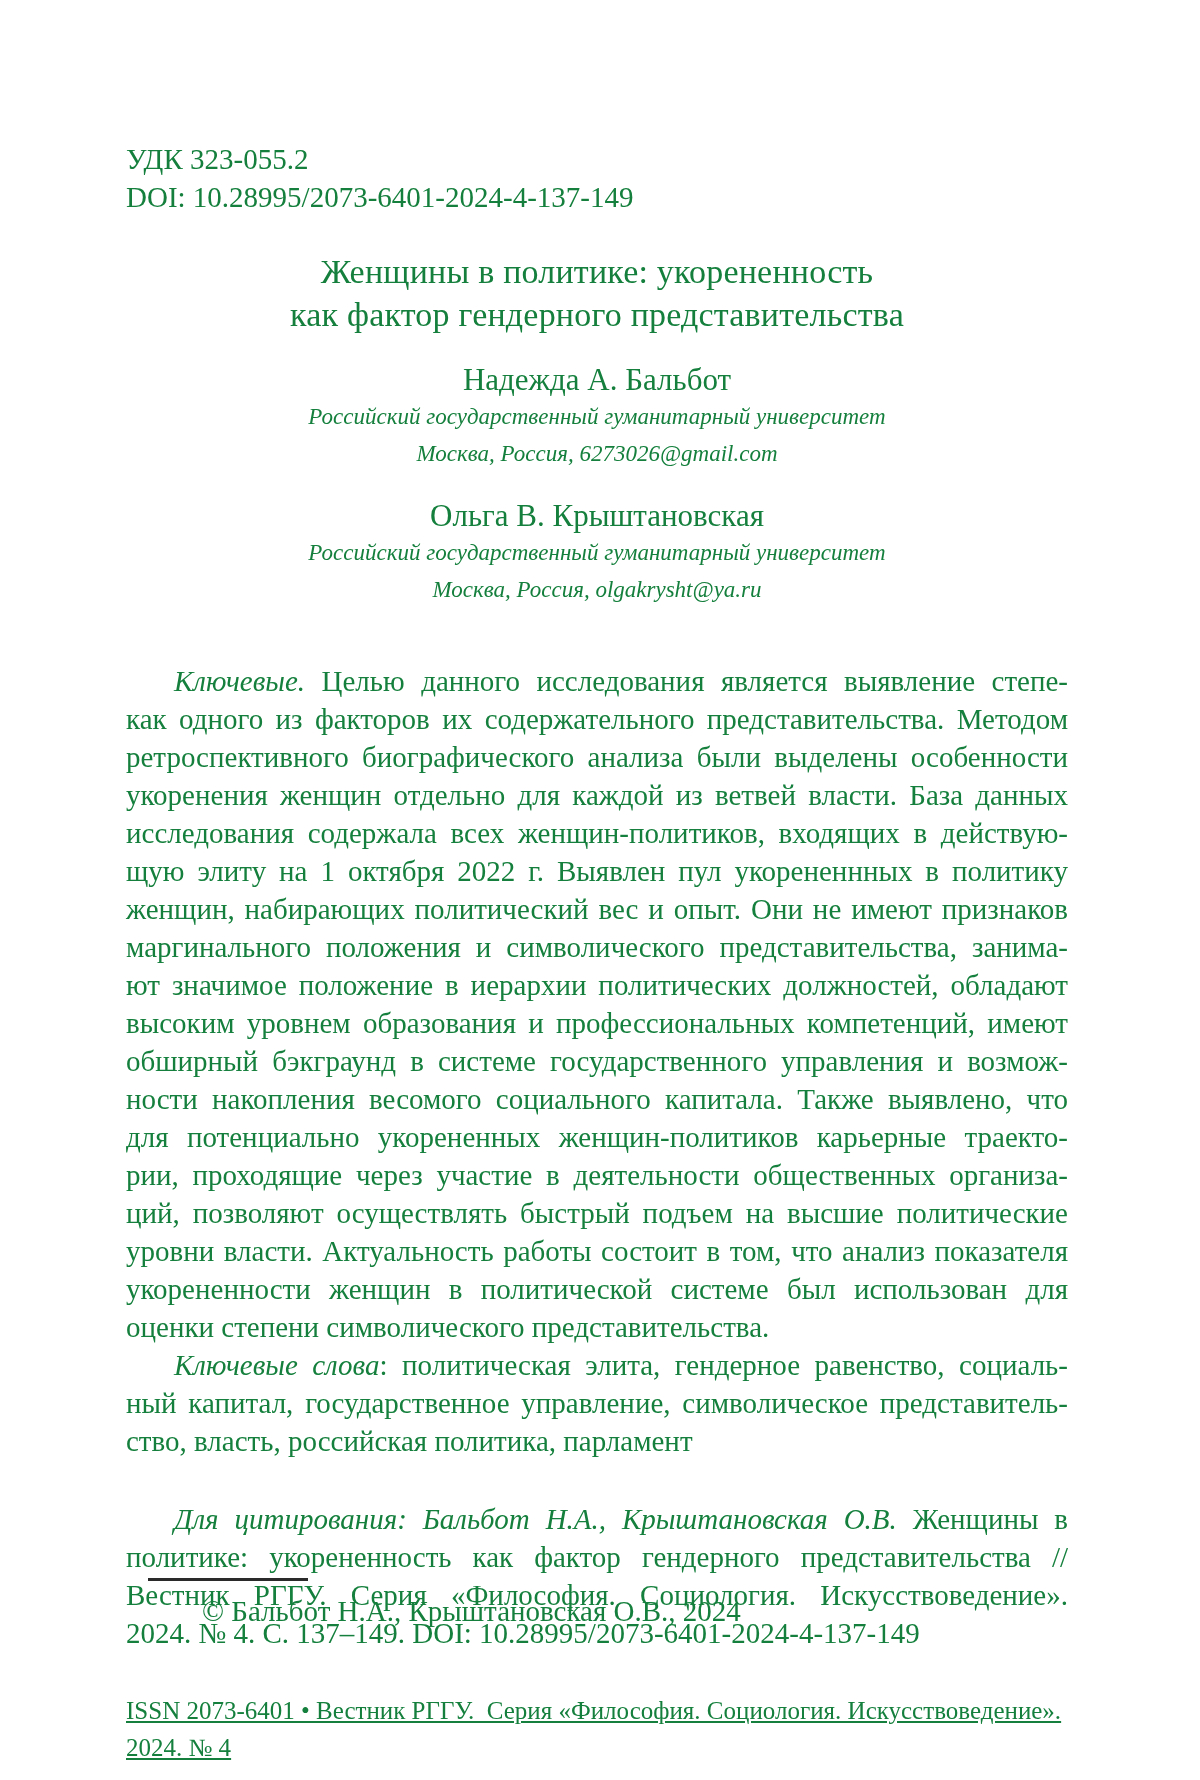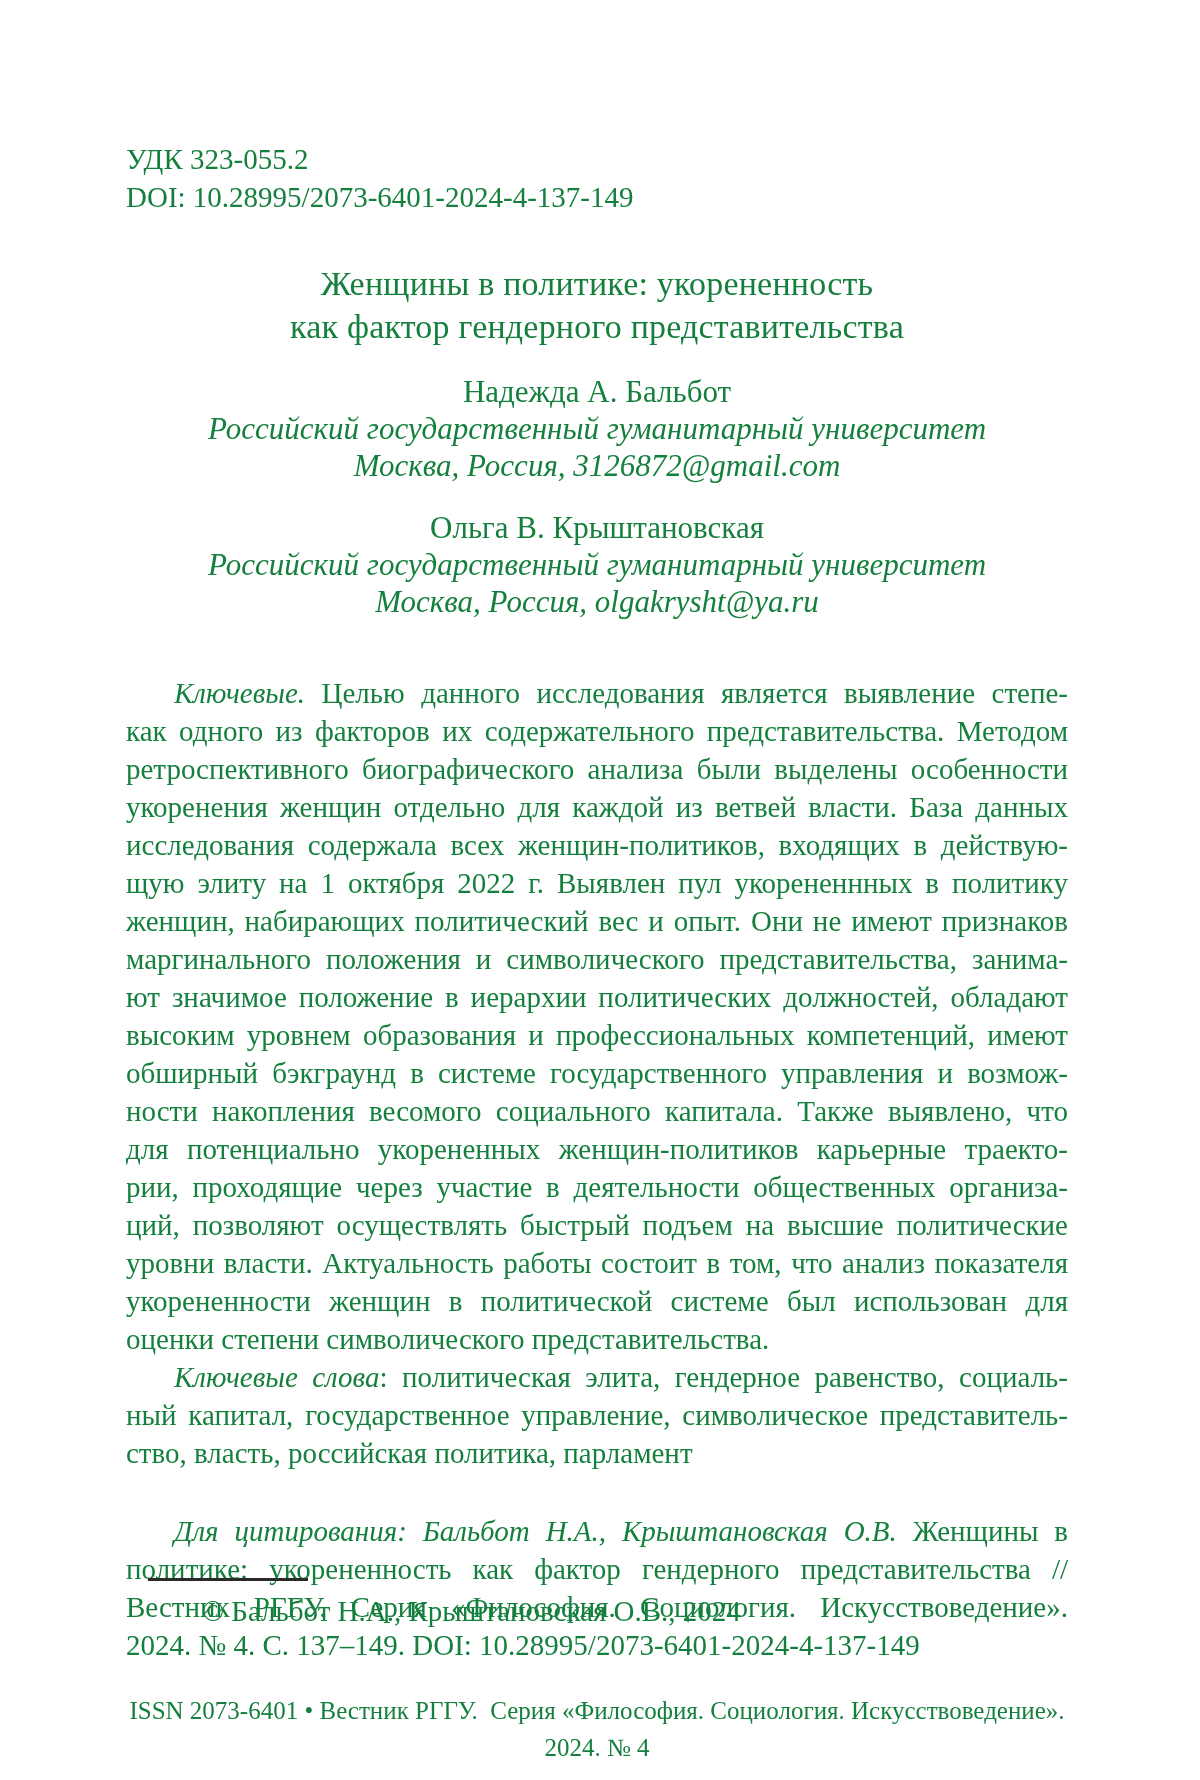--- a/index.html
+++ b/index.html
@@ -12,35 +12,35 @@
     font-family: "Liberation Serif", "DejaVu Serif", serif;
     overflow: hidden;
     box-sizing: border-box;
     padding: 140px 132px 0 126px;
   }
   .meta-line {
     font-size: 29px;
     line-height: 38px;
     text-align: left;
   }
-  .title-block { margin-top: 46px; }
+  .title-block { margin-top: 34px; }
   .title-line {
     font-size: 34px;
     line-height: 43px;
     text-align: center;
     letter-spacing: 0.2px;
   }
   .author-block { margin-top: 26px; }
   .author-name {
     font-size: 31px;
     line-height: 36px;
     text-align: center;
   }
   .affil-line, .loc-line {
-    font-size: 31px;
+    font-size: 23px;
     line-height: 37px;
     text-align: center;
     font-style: italic;
   }
   .para { margin: 0; }
   .abstract-block { margin-top: 54px; }
   .jline {
     font-size: 29px;
     line-height: 38px;
     text-align: justify;
@@ -71,21 +71,22 @@
     font-size: 29px;
     line-height: 36px;
     padding-left: 62px;
     text-align: left;
   }
   .footer {
     position: absolute;
     left: 126px;
     top: 1692px;
     width: 942px;
-    text-align: center;
+    text-align: left;
+    text-decoration: underline;
   }
   .footer-line {
     font-size: 25px;
     line-height: 37px;
     white-space: pre-wrap;
   }
 </style>
 </head>
 <body>
 
@@ -95,21 +96,21 @@
   <div class="meta-line">DOI: 10.28995/2073-6401-2024-4-137-149</div>
 
   <div class="title-block">
     <div class="title-line">Женщины в политике: укорененность</div>
     <div class="title-line">как фактор гендерного представительства</div>
   </div>
 
   <div class="author-block">
     <div class="author-name">Надежда А. Бальбот</div>
     <div class="affil-line">Российский государственный гуманитарный университет</div>
-    <div class="loc-line">Москва, Россия, 3126872@gmail.com</div>
+    <div class="loc-line">Москва, Россия, 6273026@gmail.com</div>
   </div>
 
   <div class="author-block">
     <div class="author-name">Ольга В. Крыштановская</div>
     <div class="affil-line">Российский государственный гуманитарный университет</div>
     <div class="loc-line">Москва, Россия, olgakrysht@ya.ru</div>
   </div>
 
   <div class="abstract-block para">
     <div class="jline indent">

